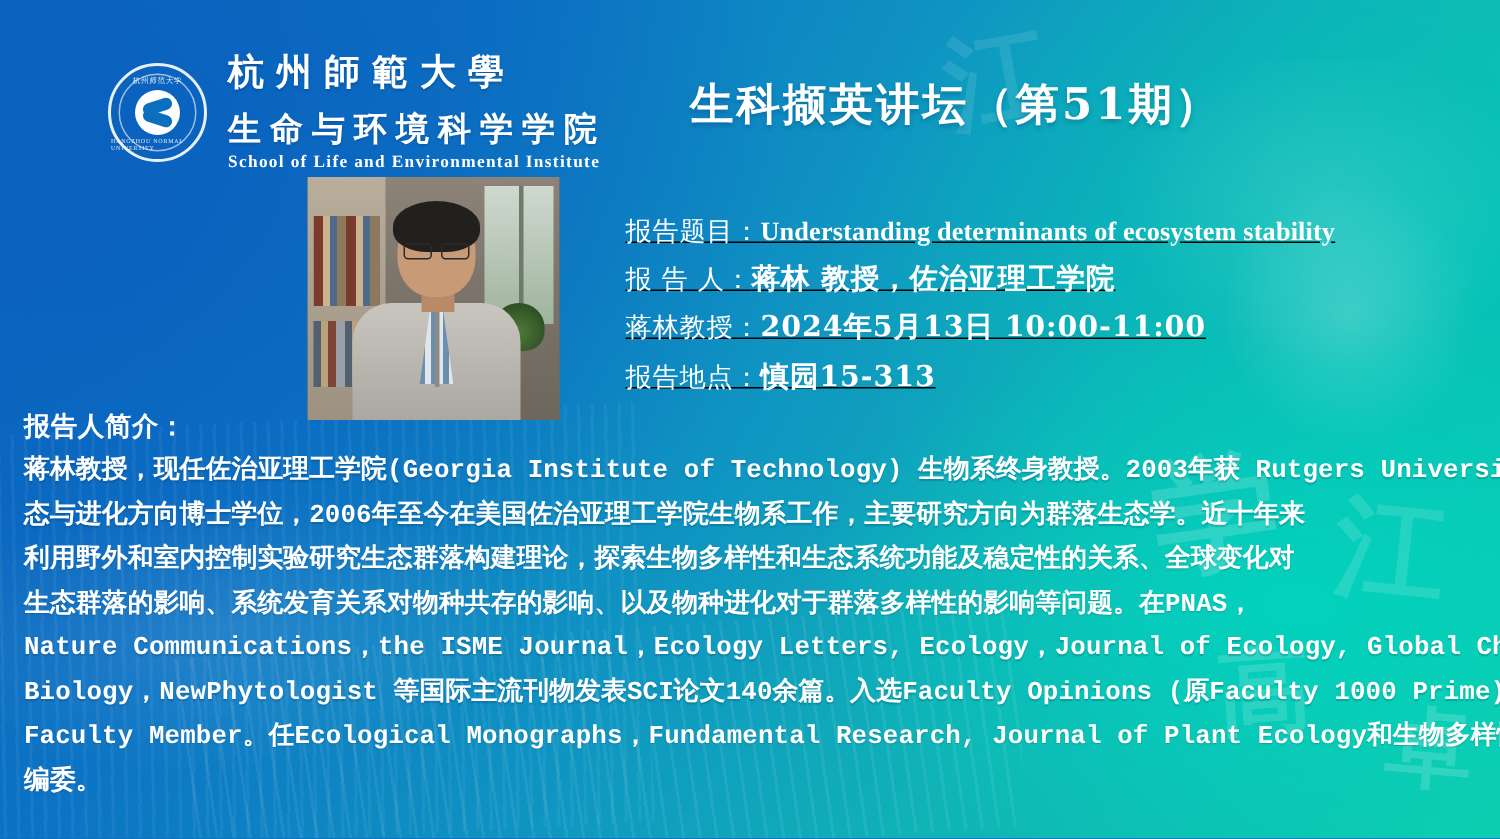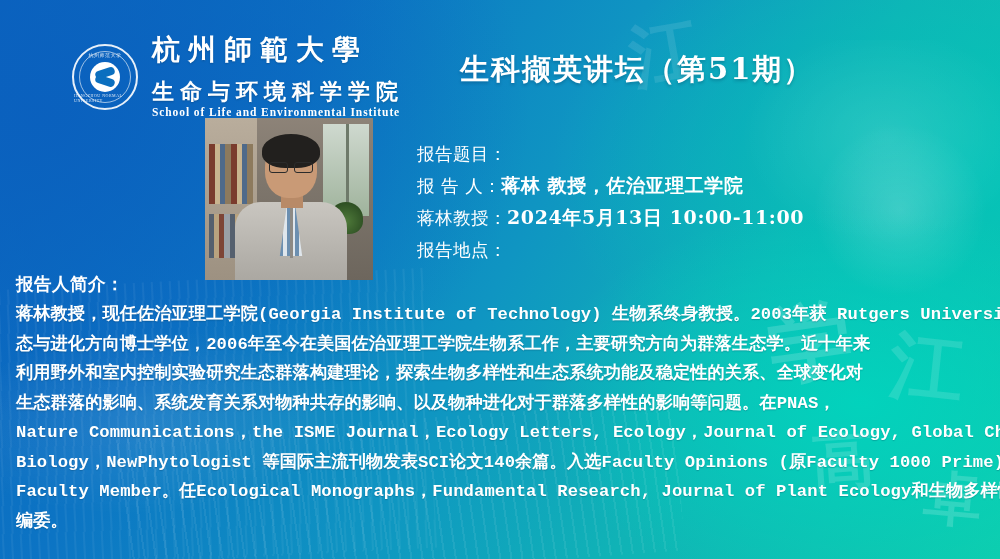--- a/index.html
+++ b/index.html
@@ -45,21 +45,21 @@
   .seal:before{content:"";position:absolute;inset:5px;border-radius:50%;border:1px solid rgba(255,255,255,.6);}
   .seal-core{width:30px;height:30px;border-radius:50%;background:#fff;position:relative;}
   .seal-core:before{content:"";position:absolute;left:5px;top:7px;width:20px;height:8px;border-radius:8px;
         background:#0b6fbf;transform:rotate(-18deg);}
   .seal-core:after{content:"";position:absolute;left:5px;top:15px;width:20px;height:8px;border-radius:8px;
         background:#0b6fbf;transform:rotate(18deg);}
   .seal-ring-text{position:absolute;font-size:5px;color:rgba(255,255,255,.85);letter-spacing:.5px;}
   .srt-top{top:6px;}
   .srt-bot{bottom:5px;font-size:4px;}
   .uni{display:flex;flex-direction:column;}
-  .uni-cn1{font-family:"DejaVu Serif",serif;font-weight:700;font-size:28px;color:#fff;
+  .uni-cn1{font-family:"DejaVu Serif",serif;font-weight:700;font-size:24px;color:#fff;
            letter-spacing:8px;line-height:1.02;text-shadow:0 1px 2px rgba(0,0,0,.18);}
   .uni-cn2{font-family:"DejaVu Serif",serif;font-weight:700;font-size:22px;color:#fff;
            letter-spacing:6px;line-height:1.15;margin-top:14px;text-shadow:0 1px 2px rgba(0,0,0,.18);}
   .uni-en{font-family:"Liberation Serif",serif;font-weight:700;font-size:11.5px;color:#fff;
           letter-spacing:.9px;margin-top:2px;}
 
   .poster-title{position:absolute;left:460px;top:50px;font-family:"DejaVu Serif",serif;
         font-weight:700;font-size:29px;color:#fff;letter-spacing:2px;
         text-shadow:0 2px 3px rgba(0,40,70,.25);white-space:nowrap;}
 
@@ -91,21 +91,21 @@
   .photo .neck{position:absolute;left:76px;top:74px;width:22px;height:16px;background:#b88a67;}
   .photo .body{position:absolute;left:30px;top:84px;width:112px;height:80px;border-radius:26px 26px 0 0;
       background:linear-gradient(180deg,#c9c6c0,#aaa7a1);}
   .photo .shirt{position:absolute;left:66px;top:86px;width:40px;height:52px;
       background:repeating-linear-gradient(90deg,#6c8fb0 0 4px,#dfe6ec 4px 8px);
       clip-path:polygon(40% 0,60% 0,78% 100%,22% 100%);}
   .photo .zip{position:absolute;left:85px;top:90px;width:3px;height:50px;background:#8d8a85;}
 
   
   .info{position:absolute;left:417px;top:142px;width:578px;}
-  .info-row{display:flex;align-items:baseline;margin-bottom:6.5px;white-space:nowrap;}
+  .info-row{display:flex;align-items:baseline;margin-bottom:6.5px;white-space:nowrap;text-decoration:underline;}
   .lbl{font-family:"DejaVu Serif",serif;font-size:17.5px;color:#fff;font-weight:400;flex:none;
        letter-spacing:.5px;}
   .val{font-family:"Liberation Serif",serif;font-size:17.5px;color:#fff;font-weight:700;letter-spacing:.1px;}
   .val.cn{font-family:"DejaVu Serif",serif;font-weight:700;font-size:19px;letter-spacing:.6px;}
 
   
   .bio{position:absolute;left:16px;top:272px;width:968px;}
   .bio-head{font-family:"DejaVu Serif",serif;font-weight:700;font-size:17.5px;color:#fff;
             margin-bottom:4px;letter-spacing:.5px;}
   .bio-line{font-family:Liberation Mono, monospace;font-weight:700;font-size:17.2px;color:#fff;
@@ -158,31 +158,33 @@
     <div class="zip"></div>
     <div class="neck"></div>
     <div class="head"></div>
     <div class="hair"></div>
     <div class="glasses"></div>
   </div>
 
   <div class="info">
     <div class="info-row">
       <span class="lbl">报告题目：</span>
+      <span class="val">Understanding determinants of ecosystem stability</span>
     </div>
     <div class="info-row">
       <span class="lbl">报 告 人：</span>
       <span class="val cn">蒋林 教授，佐治亚理工学院</span>
     </div>
     <div class="info-row">
       <span class="lbl">蒋林教授：</span>
       <span class="val cn">2024年5月13日 10:00-11:00</span>
     </div>
     <div class="info-row">
       <span class="lbl">报告地点：</span>
+      <span class="val cn">慎园15-313</span>
     </div>
   </div>
 
   <div class="bio">
     <div class="bio-head">报告人简介：</div>
     <div class="bio-line">蒋林教授，现任佐治亚理工学院(Georgia Institute of Technology) 生物系终身教授。2003年获 Rutgers University生</div>
     <div class="bio-line">态与进化方向博士学位，2006年至今在美国佐治亚理工学院生物系工作，主要研究方向为群落生态学。近十年来</div>
     <div class="bio-line">利用野外和室内控制实验研究生态群落构建理论，探索生物多样性和生态系统功能及稳定性的关系、全球变化对</div>
     <div class="bio-line">生态群落的影响、系统发育关系对物种共存的影响、以及物种进化对于群落多样性的影响等问题。在PNAS，</div>
     <div class="bio-line">Nature Communications，the ISME Journal，Ecology Letters, Ecology，Journal of Ecology, Global Change</div>

